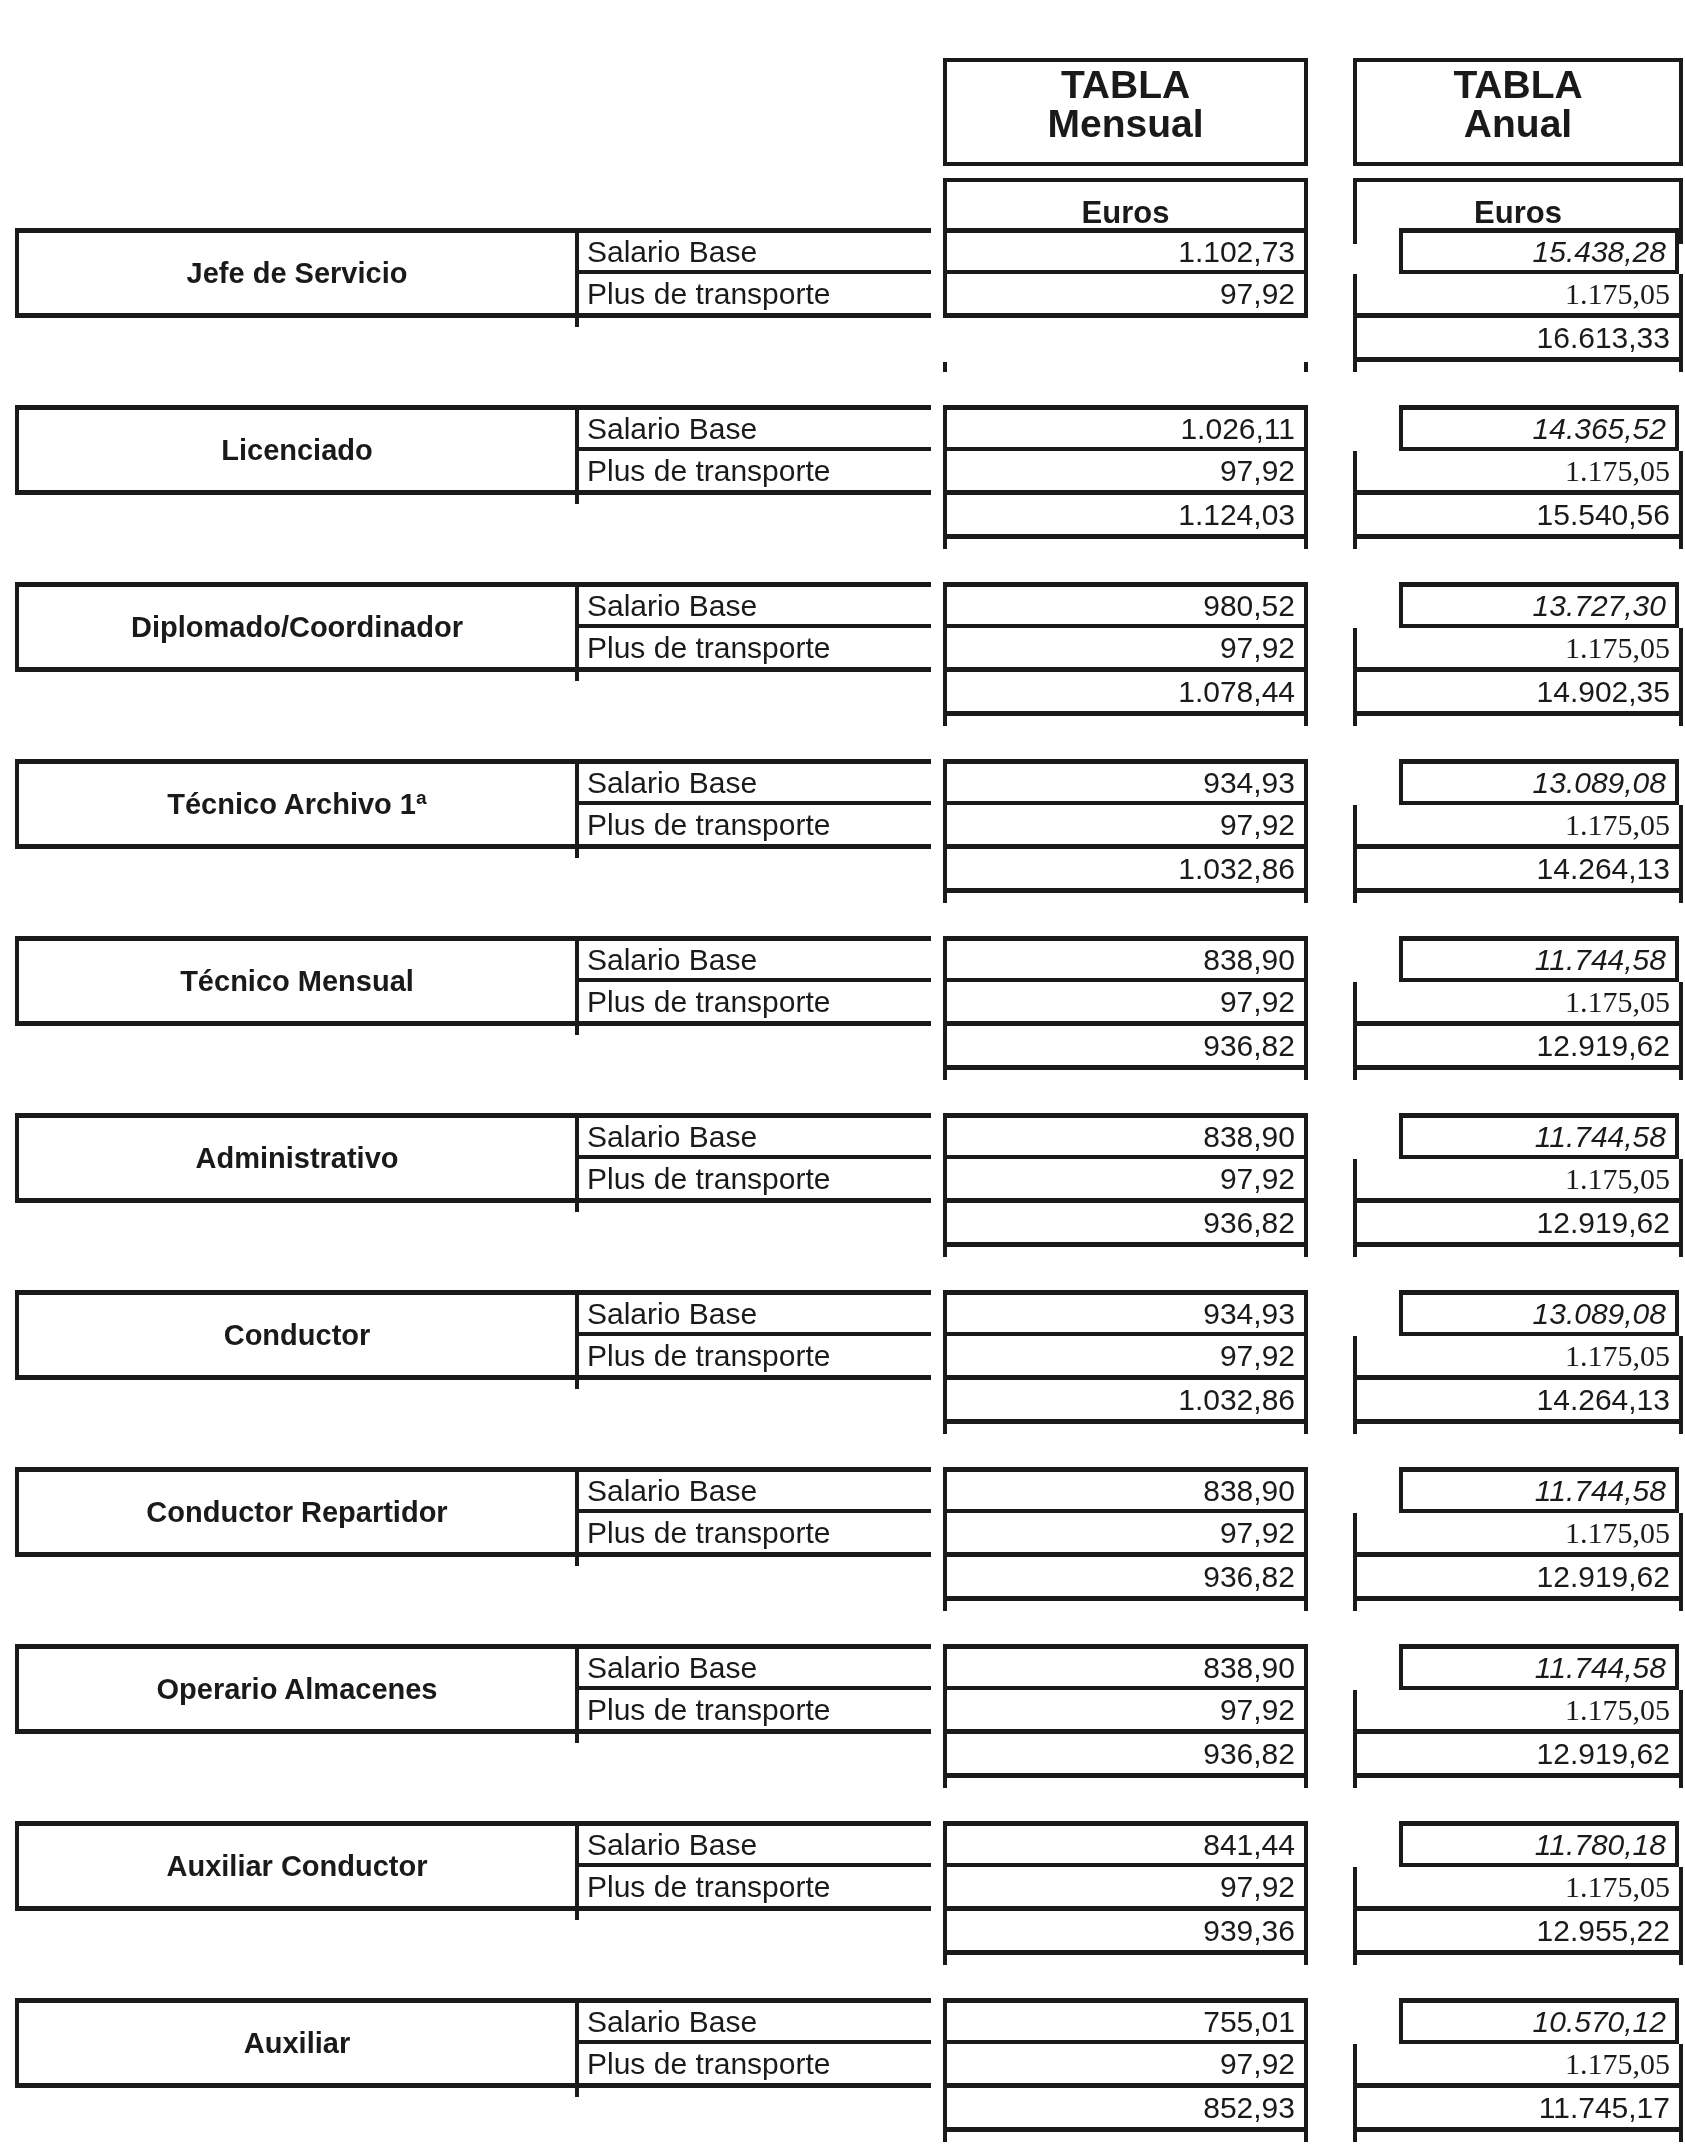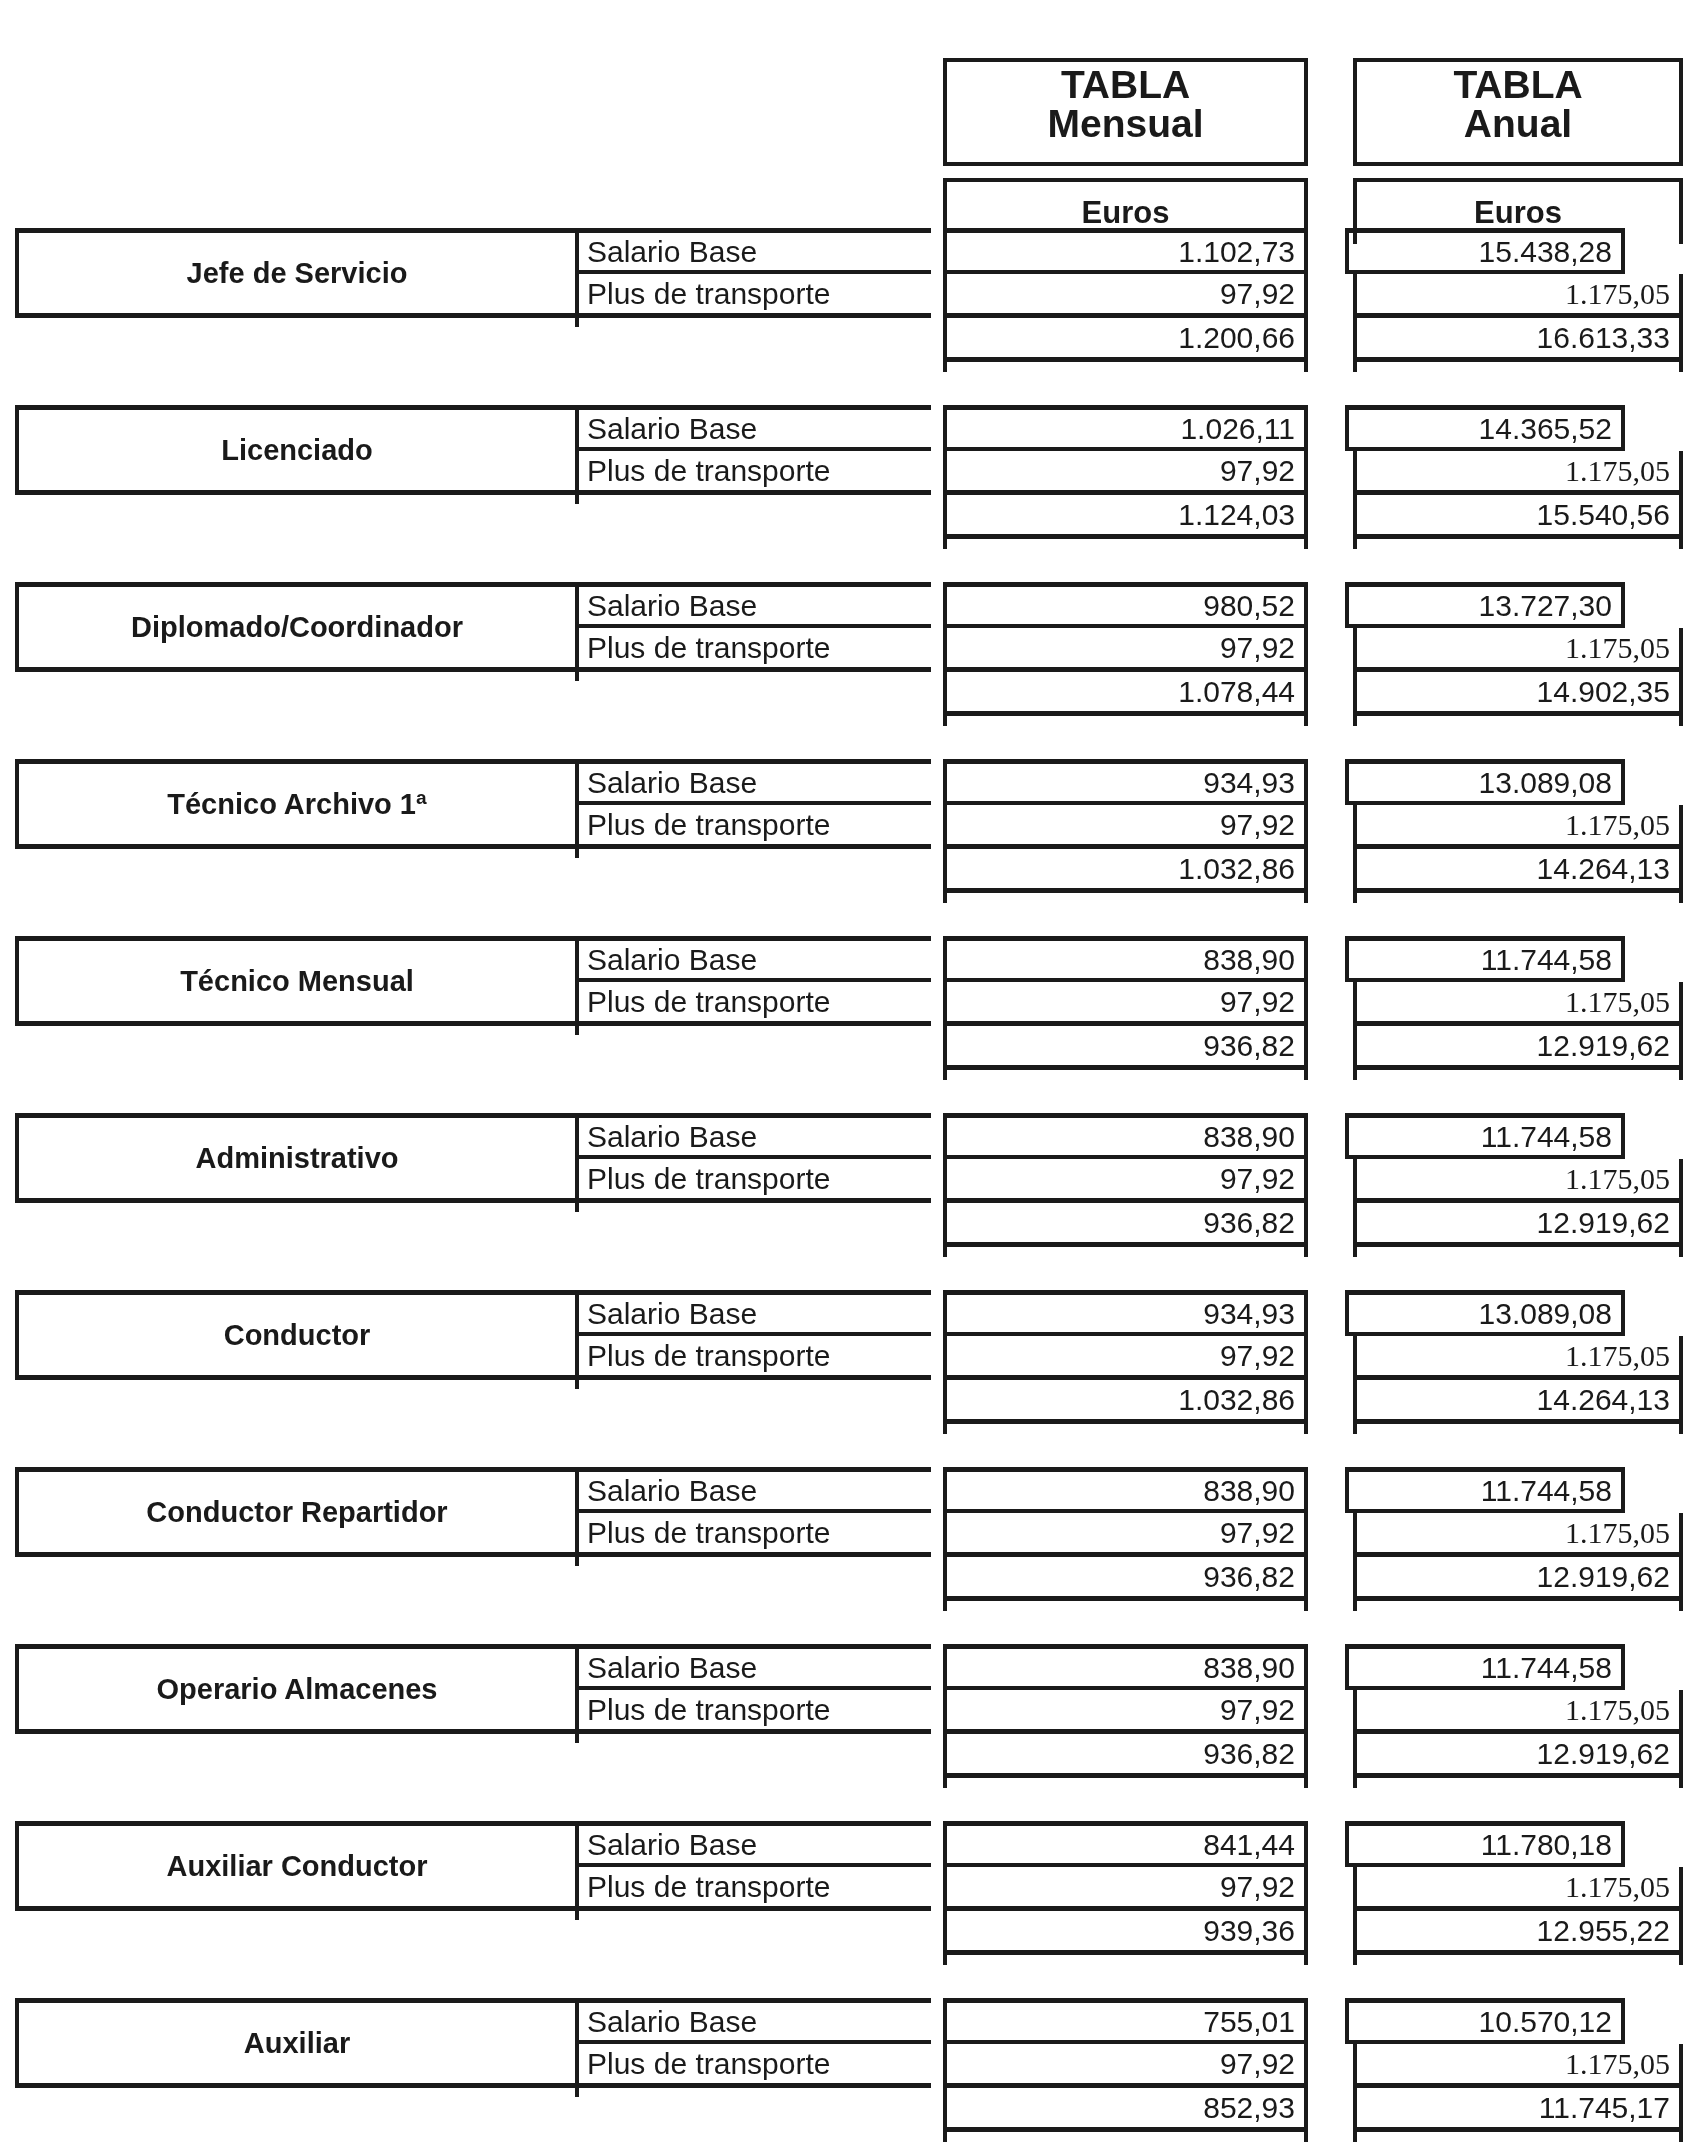--- a/index.html
+++ b/index.html
@@ -49,21 +49,21 @@
     justify-content:center; font-weight:bold; font-size:29px;
   }
   .lbl { left:575px; width:356px; padding-left:8px; }
   .lbl1 { top:0;   height:46px; border-width:5px 0 4px 4px; }
   .lbl2 { top:46px; height:44px; border-width:0 0 5px 4px; }
 
   .num { justify-content:flex-end; padding-right:9px; }
   .men1 { left:943px; top:0;    width:365px; height:46px; border-width:5px 4px 4px 4px;text-align:center; }
   .men2 { left:943px; top:46px; width:365px; height:44px; border-width:0 4px 5px 4px; }
   .men3 { left:943px; top:90px; width:365px; height:44px; border-width:0 4px 5px 4px; }
-  .anu1 { left:1345px; top:0;    width:280px; height:46px; border-width:5px 4px 4px 4px; }
+  .anu1 { left:1399px; top:0;    width:280px; height:46px; border-width:5px 4px 4px 4px;font-style:italic; }
   .anu2 { left:1353px; top:46px; width:330px; height:44px; border-width:0 4px 5px 4px;font-family:Liberation Serif, serif; }
   .anu3 { left:1353px; top:90px; width:330px; height:44px; border-width:0 4px 5px 4px; }
 
   
   .stub { position:absolute; background:var(--line); width:4px; }
   .divider-stub { left:575px; top:90px; height:9px; }
   .endstub { top:134px; height:10px; }
   .s1 { left:943px; }  .s2 { left:1304px; }
   .s3 { left:1353px; } .s4 { left:1679px; }
 </style>
@@ -85,21 +85,20 @@
   <div class="euros-box mensual">Euros</div>
   <div class="euros-box anual">Euros</div>
 
   <div class="blocks" id="blocks">
   <div class="block">
     <div class="cell cat">Jefe de Servicio</div>
     <div class="cell lbl lbl1">Salario Base</div>
     <div class="cell lbl lbl2">Plus de transporte</div>
     <div class="cell num men1">1.102,73</div>
     <div class="cell num men2">97,92</div>
-    <div class="cell num men3">1.200,66</div>
     <div class="cell num anu1">15.438,28</div>
     <div class="cell num anu2">1.175,05</div>
     <div class="cell num anu3">16.613,33</div>
     <div class="stub divider-stub"></div>
     <div class="stub endstub s1"></div>
     <div class="stub endstub s2"></div>
     <div class="stub endstub s3"></div>
     <div class="stub endstub s4"></div>
   </div>
 

